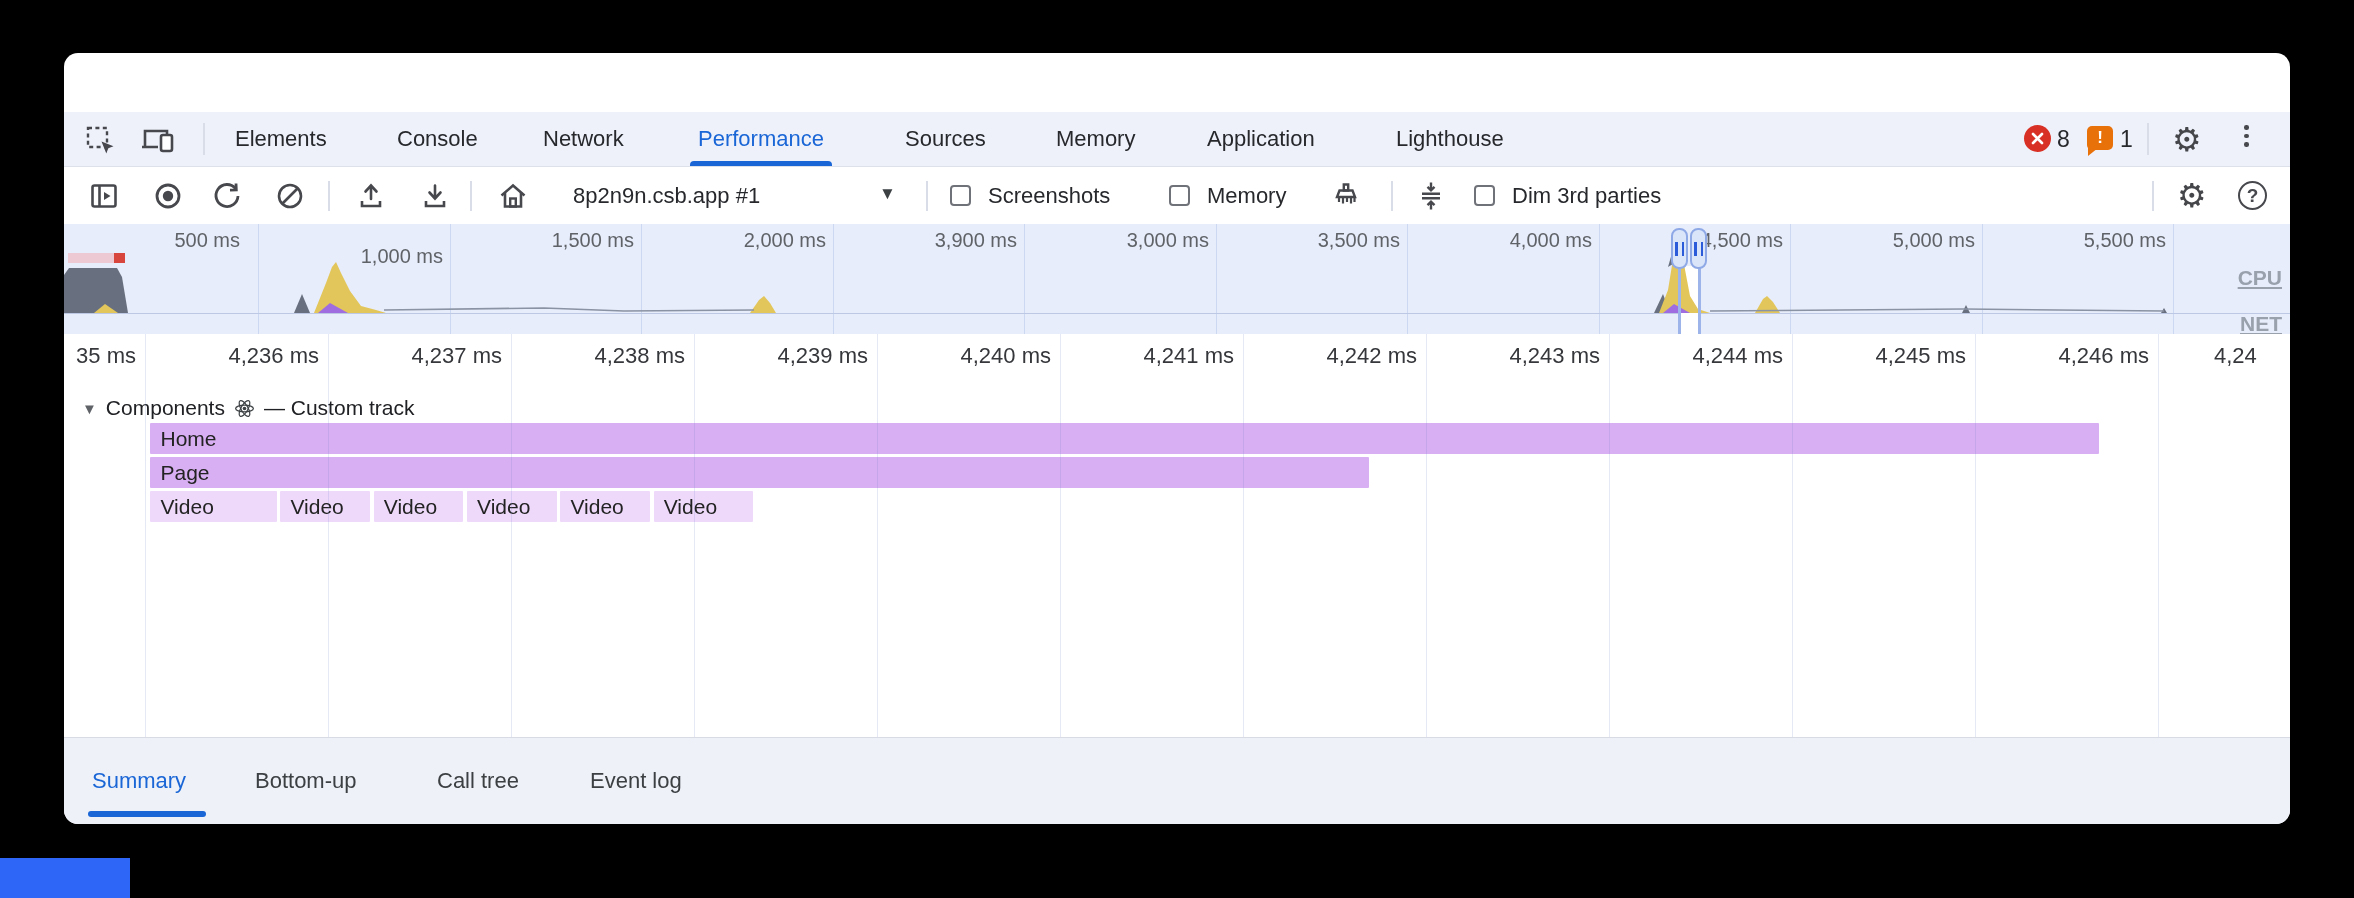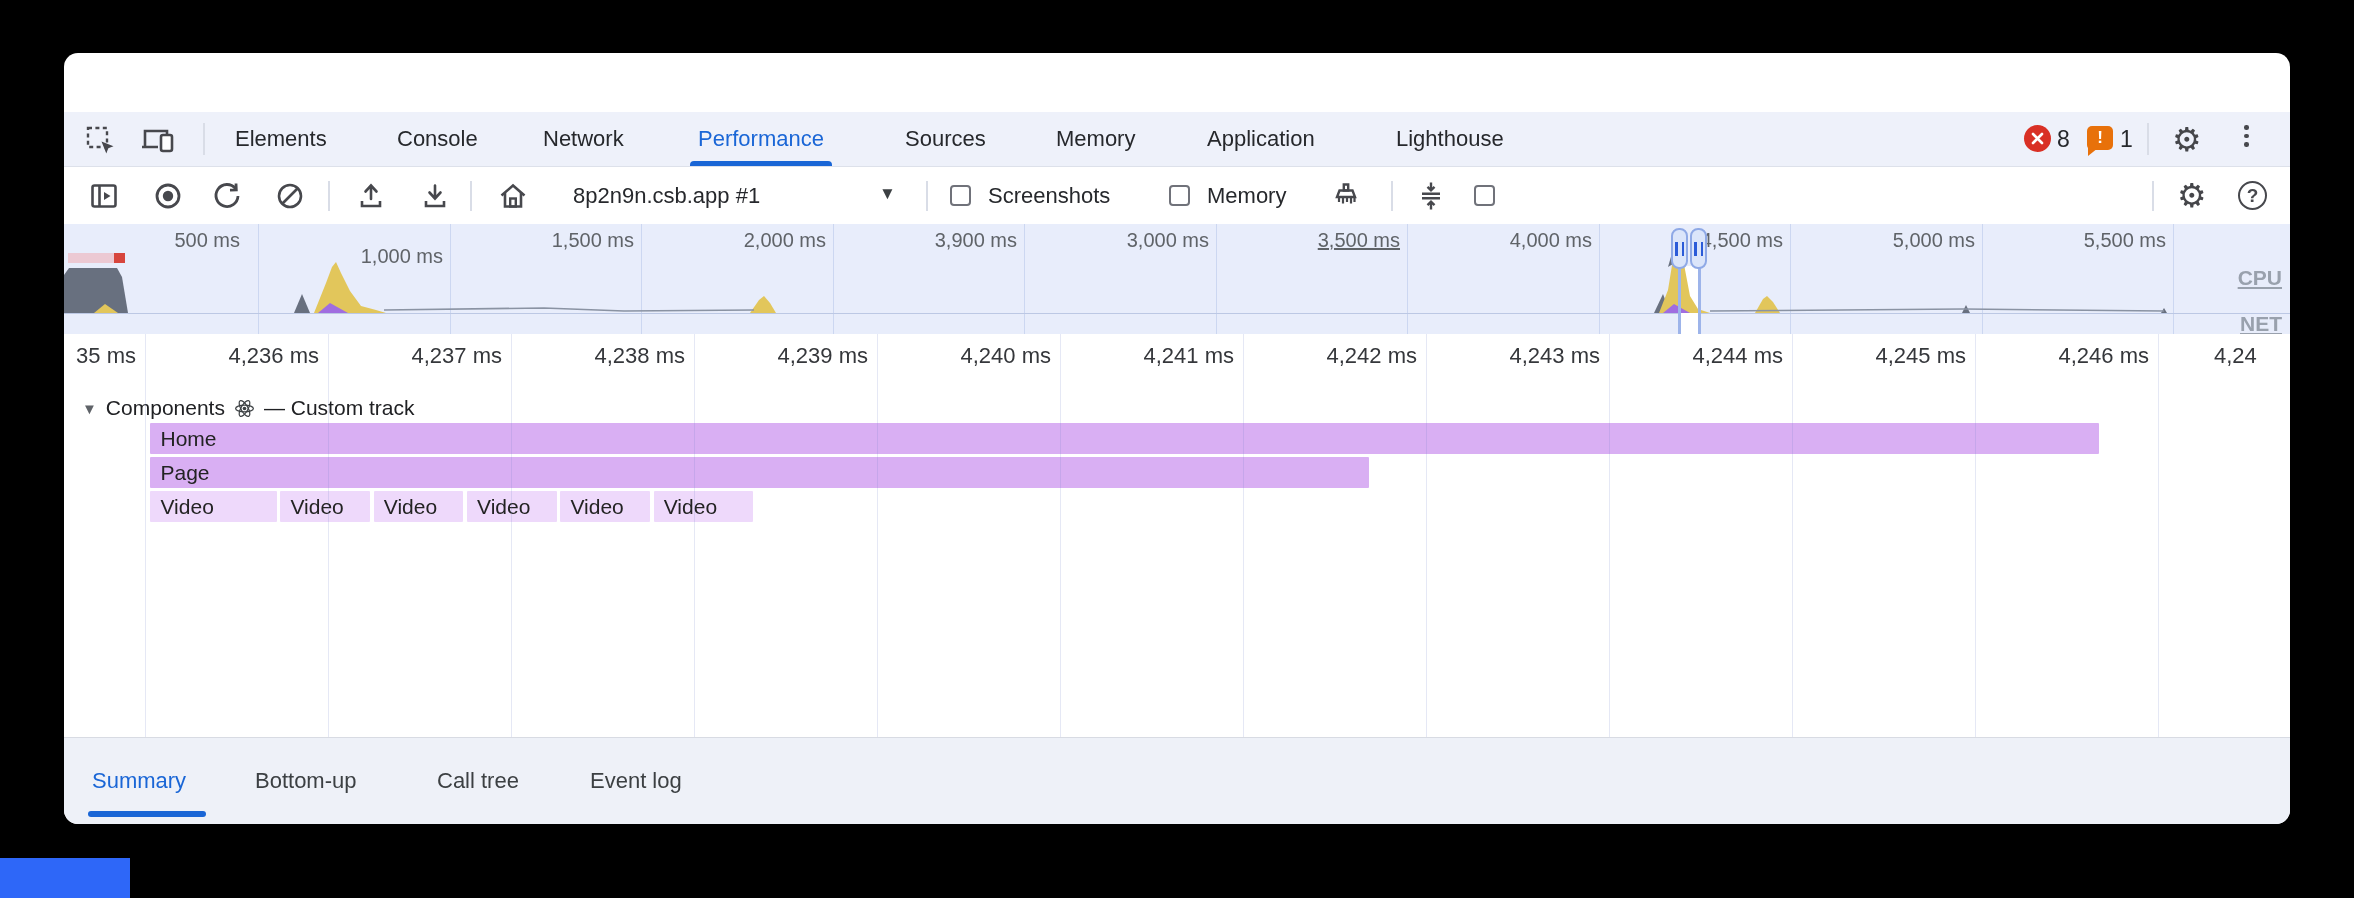--- a/index.html
+++ b/index.html
@@ -212,20 +212,21 @@
     </span>
     <span class="vsep" style="left:1327px;top:14px;height:30px"></span>
     <span class="ico" style="left:1351px;top:13px">
       <svg class="icon" width="32" height="32" viewBox="0 0 32 32">
         <path d="M16 2.5 V10 M12.5 6.8 L16 10.3 L19.5 6.8" fill="none" stroke="#47484d" stroke-width="2.4"></path>
         <path d="M7 13.8 H25 M7 18.2 H25" stroke="#47484d" stroke-width="2.6"></path>
         <path d="M16 29.5 V22 M12.5 25.2 L16 21.7 L19.5 25.2" fill="none" stroke="#47484d" stroke-width="2.4"></path>
       </svg>
     </span>
     <span class="cb" style="left:1410px"></span>
+    <span class="cblabel" style="left:1448px">Dim 3rd parties</span>
 
     <span class="vsep" style="left:2088px;top:14px;height:30px"></span>
     <span class="ico gchar" style="left:2113px;top:12px">⚙</span>
     <span class="ico" style="left:2174px;top:14px">
         <span class="help-circle">?</span>
       </span>
   </div>
 
   <div id="overview">
     <div id="ov-gridlines">
@@ -241,21 +242,21 @@
         <div class="ov-grid" style="left: 1918px;"></div>
         <div class="ov-grid" style="left: 2109px;"></div>
       </div>
     <div id="ov-labels">
         <div class="ov-label" style="left: 24px;">500 ms</div>
         <div class="ov-label" style="left: 227px; margin-top: 16px;">1,000 ms</div>
         <div class="ov-label" style="left: 418px;">1,500 ms</div>
         <div class="ov-label" style="left: 610px;">2,000 ms</div>
         <div class="ov-label" style="left: 801px;">3,900 ms</div>
         <div class="ov-label" style="left: 993px; text-align: right;">3,000 ms</div>
-        <div class="ov-label" style="left: 1184px; text-decoration: underline;">3,500 ms</div>
+        <div class="ov-label" style="left: 1184px;">3,500 ms</div>
         <div class="ov-label" style="left: 1376px;">4,000 ms</div>
         <div class="ov-label" style="left: 1567px;">4,500 ms</div>
         <div class="ov-label" style="left: 1759px;">5,000 ms</div>
         <div class="ov-label" style="left: 1950px;">5,500 ms</div>
       </div>
     <div id="net-bar" style="left: 4px; top: 29px; width: 57px;"></div>
     <div id="net-bar-red" style="left: 50px; top: 29px; width: 11px;"></div>
     <div id="ov-baseline"></div>
     <div id="sel-strip" style="left: 1616px; width: 18px; top: 42px; height: 68px;"></div>
     <svg id="cpu-svg" style="position:absolute;left:0;top:0" width="2226" height="110" viewBox="0 0 2226 110">

